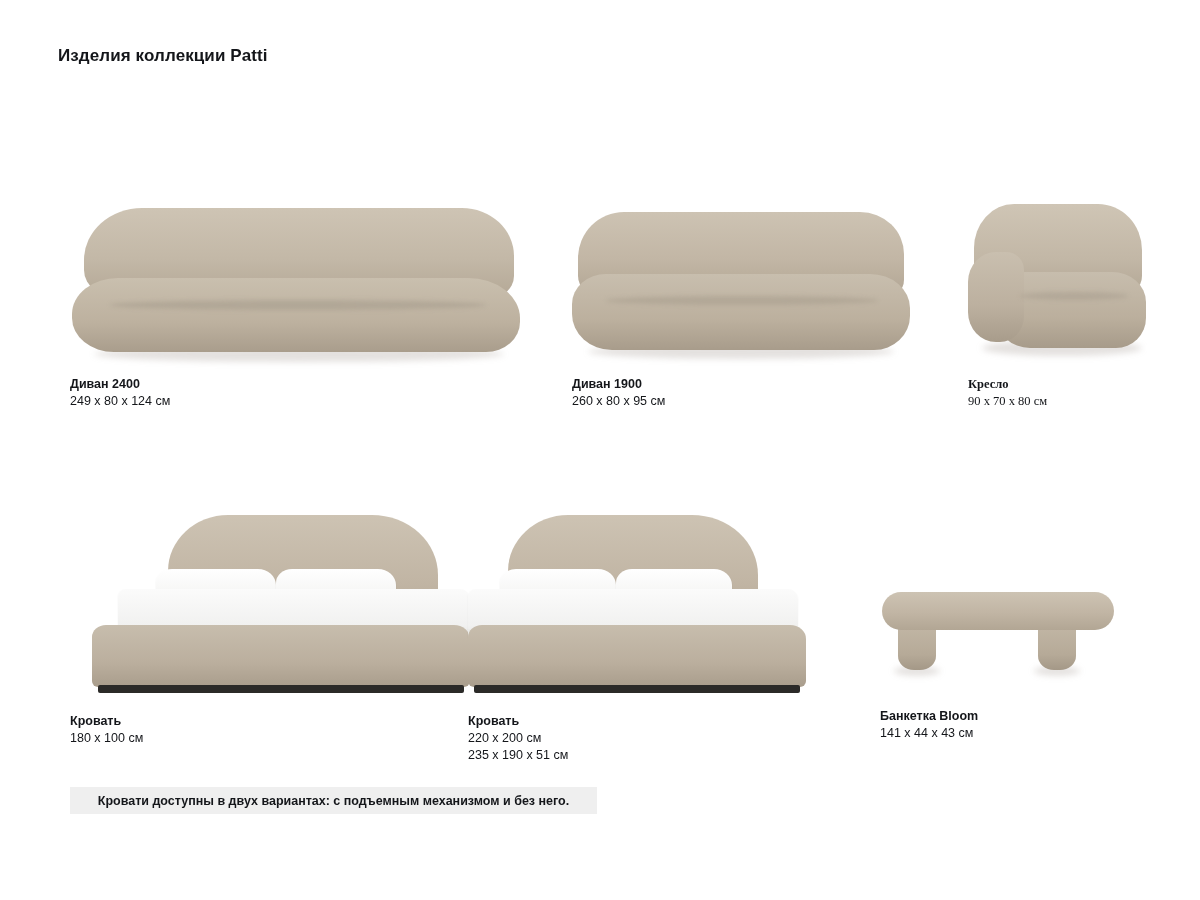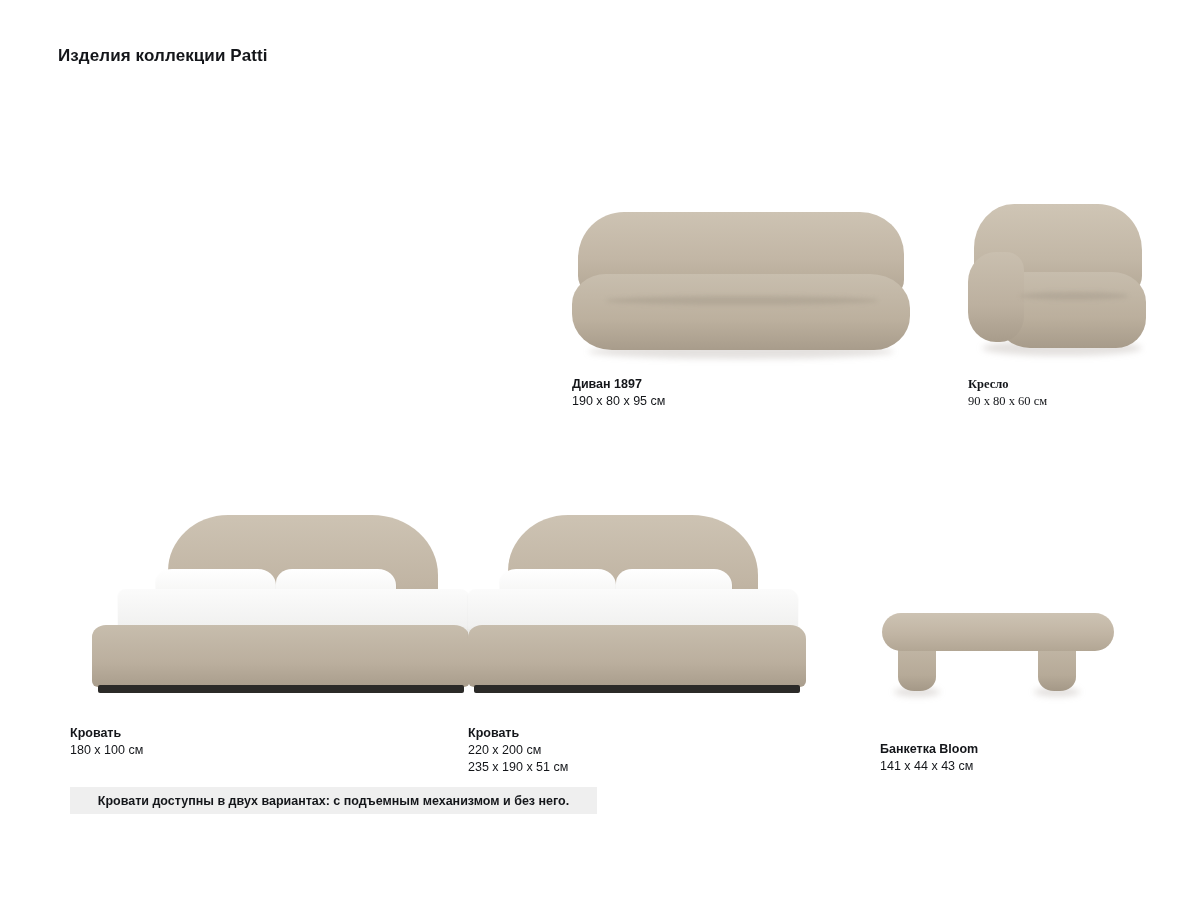--- a/index.html
+++ b/index.html
@@ -60,27 +60,27 @@
 
   #sofa-2400 .art { height: 172px; }
   #sofa-1900 .art { height: 172px; }
   #armchair  .art { height: 172px; }
 
   .cap1 { margin-top: 8px; }
 
   
   #bed-180  { left: 70px;  top: 505px; width: 400px; }
   #bed-160  { left: 468px; top: 505px; width: 345px; }
-  #bench    { left: 880px; top: 521px; width: 235px; }
+  #bench    { left: 880px; top: 500px; width: 235px; }
 
   #bed-180 .art { height: 198px; }
   #bed-160 .art { height: 198px; }
   #bench   .art { height: 198px; }
 
-  .cap2 { margin-top: 22px; }
+  .cap2 { margin-top: 10px; }
 
   
   .note {
     position: absolute;
     left: 70px;
     top: 787px;
     width: 527px;
     height: 27px;
     background: #efefef;
     display: flex;
@@ -255,45 +255,57 @@
   #bench .shL { left: 14px; top: 166px; width: 46px; height: 10px; }
   #bench .shR { left: 154px; top: 166px; width: 46px; height: 10px; }
 </style>
 </head>
 <body>
 
 <div class="page">
 
   <div class="page-title">Изделия коллекции Patti</div>
 
-
-  <div class="product" id="sofa-1900">
+  <div class="product" id="sofa-2400">
     <div class="art">
       <div class="shadow-ellipse sh"></div>
       <div class="back"></div>
       <div class="seat"></div>
       <div class="seat-crease"></div>
     </div>
     <div class="caption cap1">
-      <span class="name">Диван 1897</span>
-      <span class="dims">190 x 80 x 95 см</span>
+      <span class="name">Диван 2400</span>
+      <span class="dims">249 x 80 x 124 см</span>
+    </div>
+  </div>
+
+  <div class="product" id="sofa-1900">
+    <div class="art">
+      <div class="shadow-ellipse sh"></div>
+      <div class="back"></div>
+      <div class="seat"></div>
+      <div class="seat-crease"></div>
+    </div>
+    <div class="caption cap1">
+      <span class="name">Диван 1900</span>
+      <span class="dims">260 x 80 x 95 см</span>
     </div>
   </div>
 
   <div class="product" id="armchair">
     <div class="art">
       <div class="shadow-ellipse sh"></div>
       <div class="back"></div>
       <div class="seat"></div>
       <div class="armL"></div>
       <div class="seat-crease"></div>
     </div>
     <div class="caption cap1">
       <span class="name">Кресло</span>
-      <span class="dims">90 x 80 x 60 см</span>
+      <span class="dims">90 x 70 x 80 см</span>
     </div>
   </div>
 
   <div class="product bed" id="bed-180">
     <div class="art">
       <div class="headboard"></div>
       <div class="pillowL"></div>
       <div class="pillowR"></div>
       <div class="mattress"></div>
       <div class="sheet-edge"></div>

